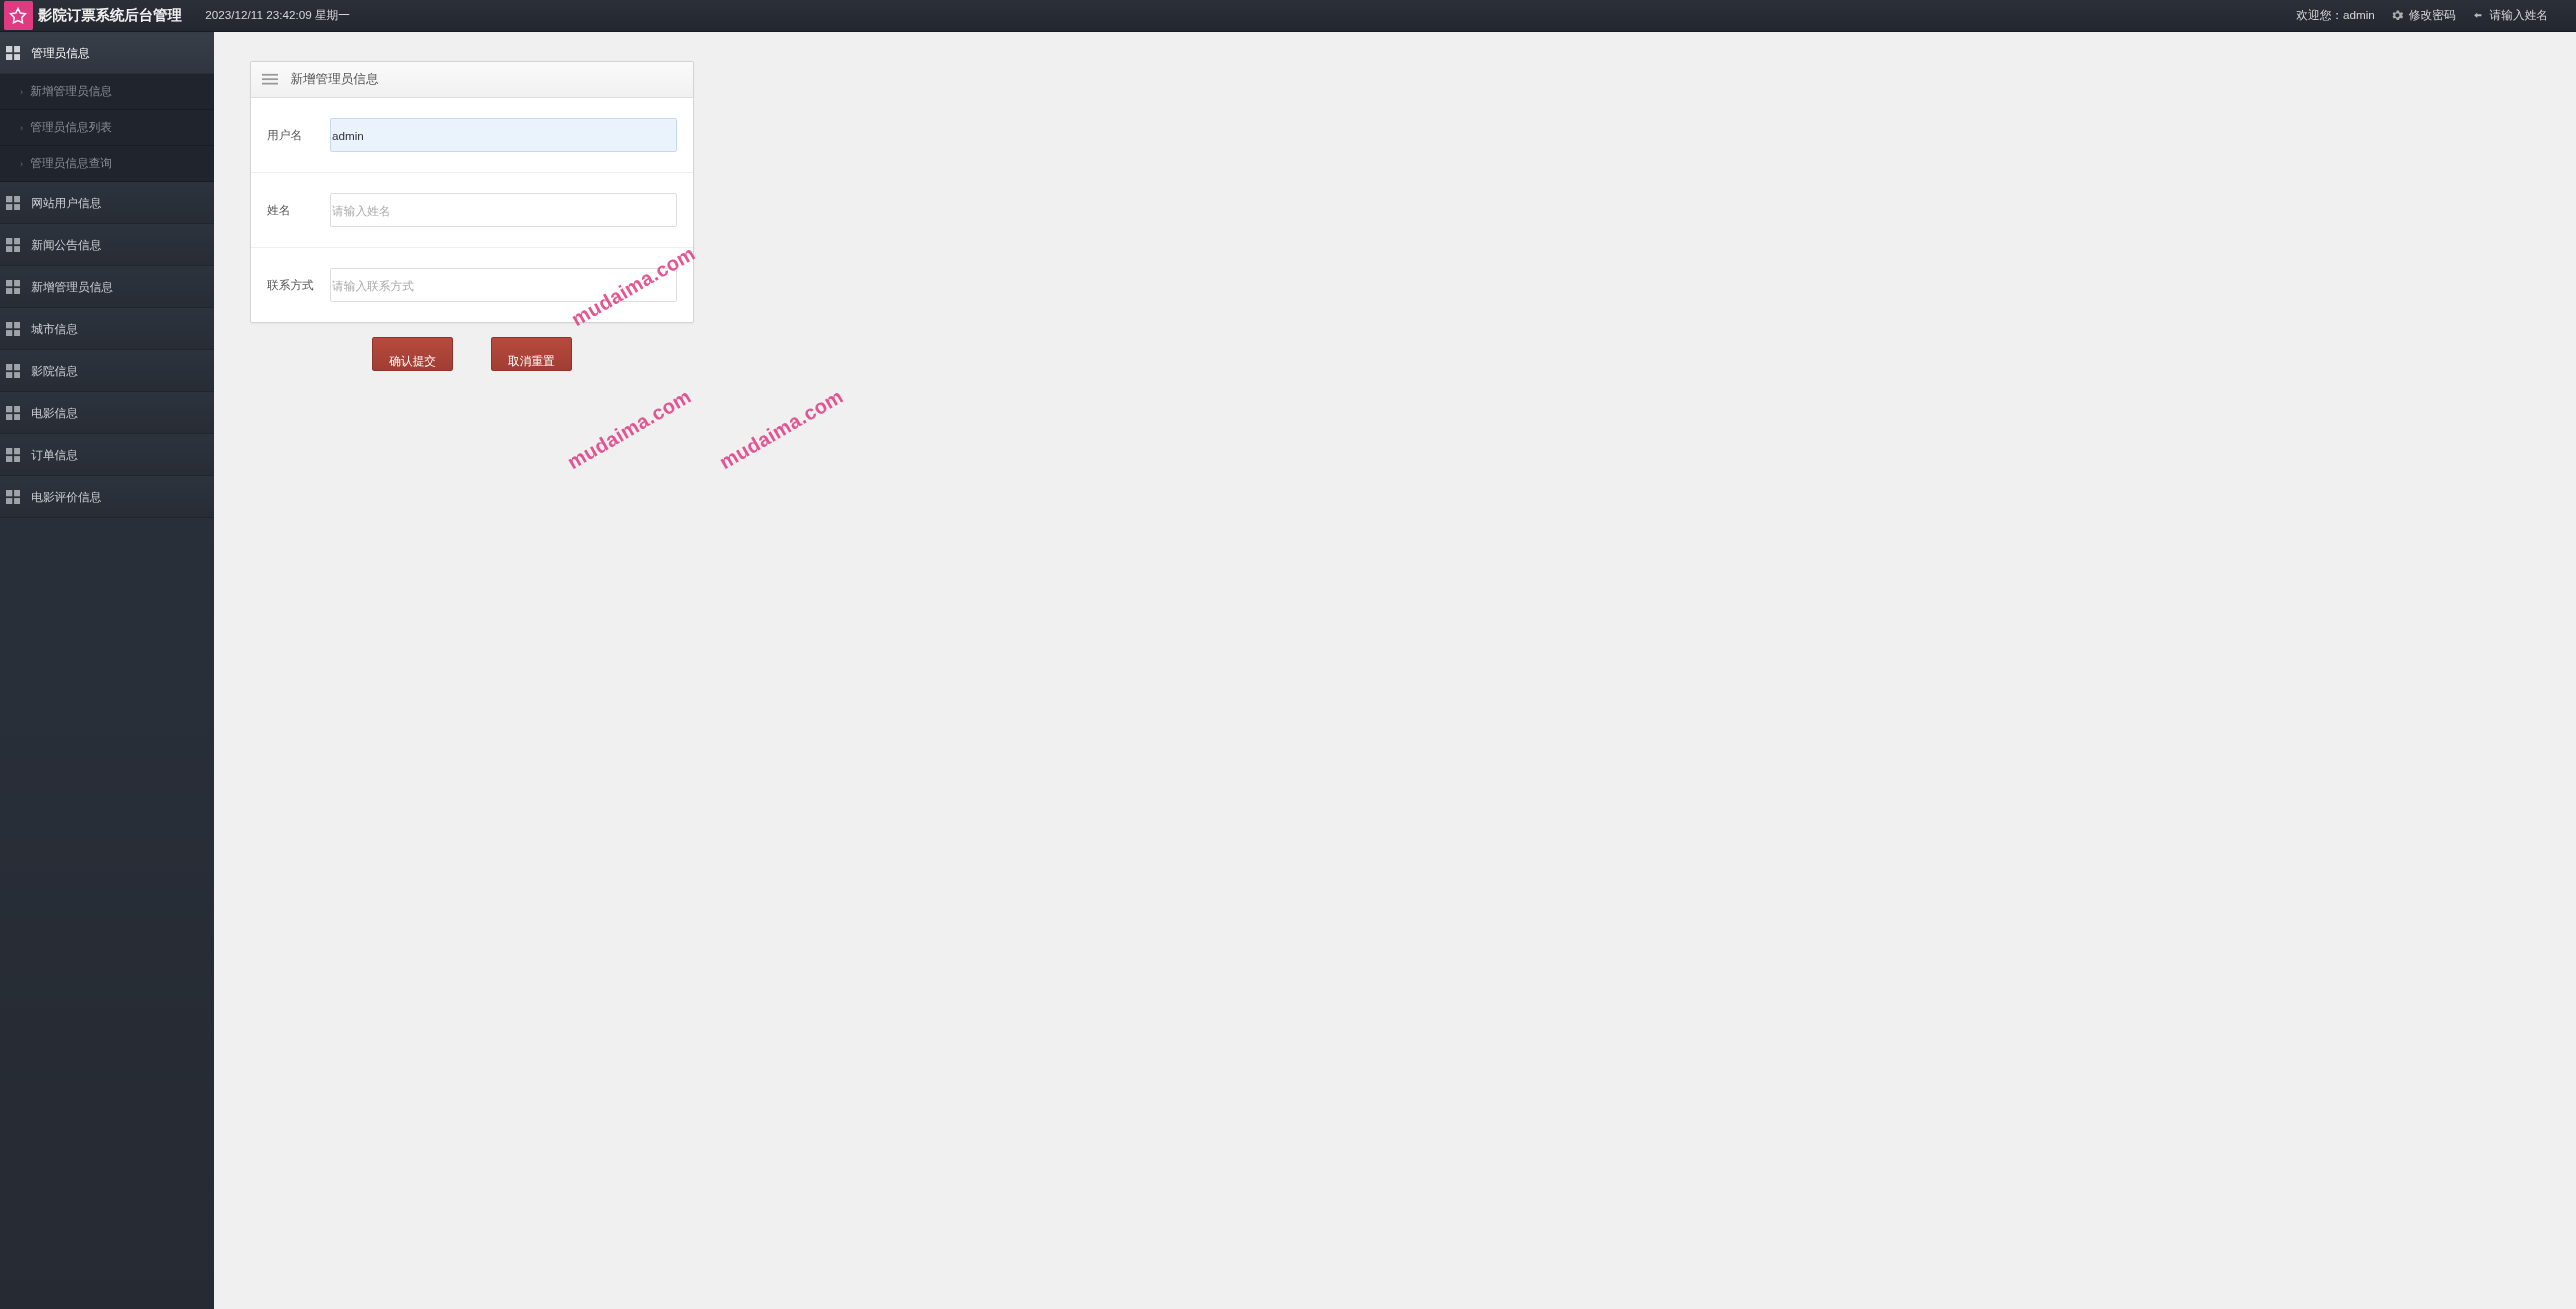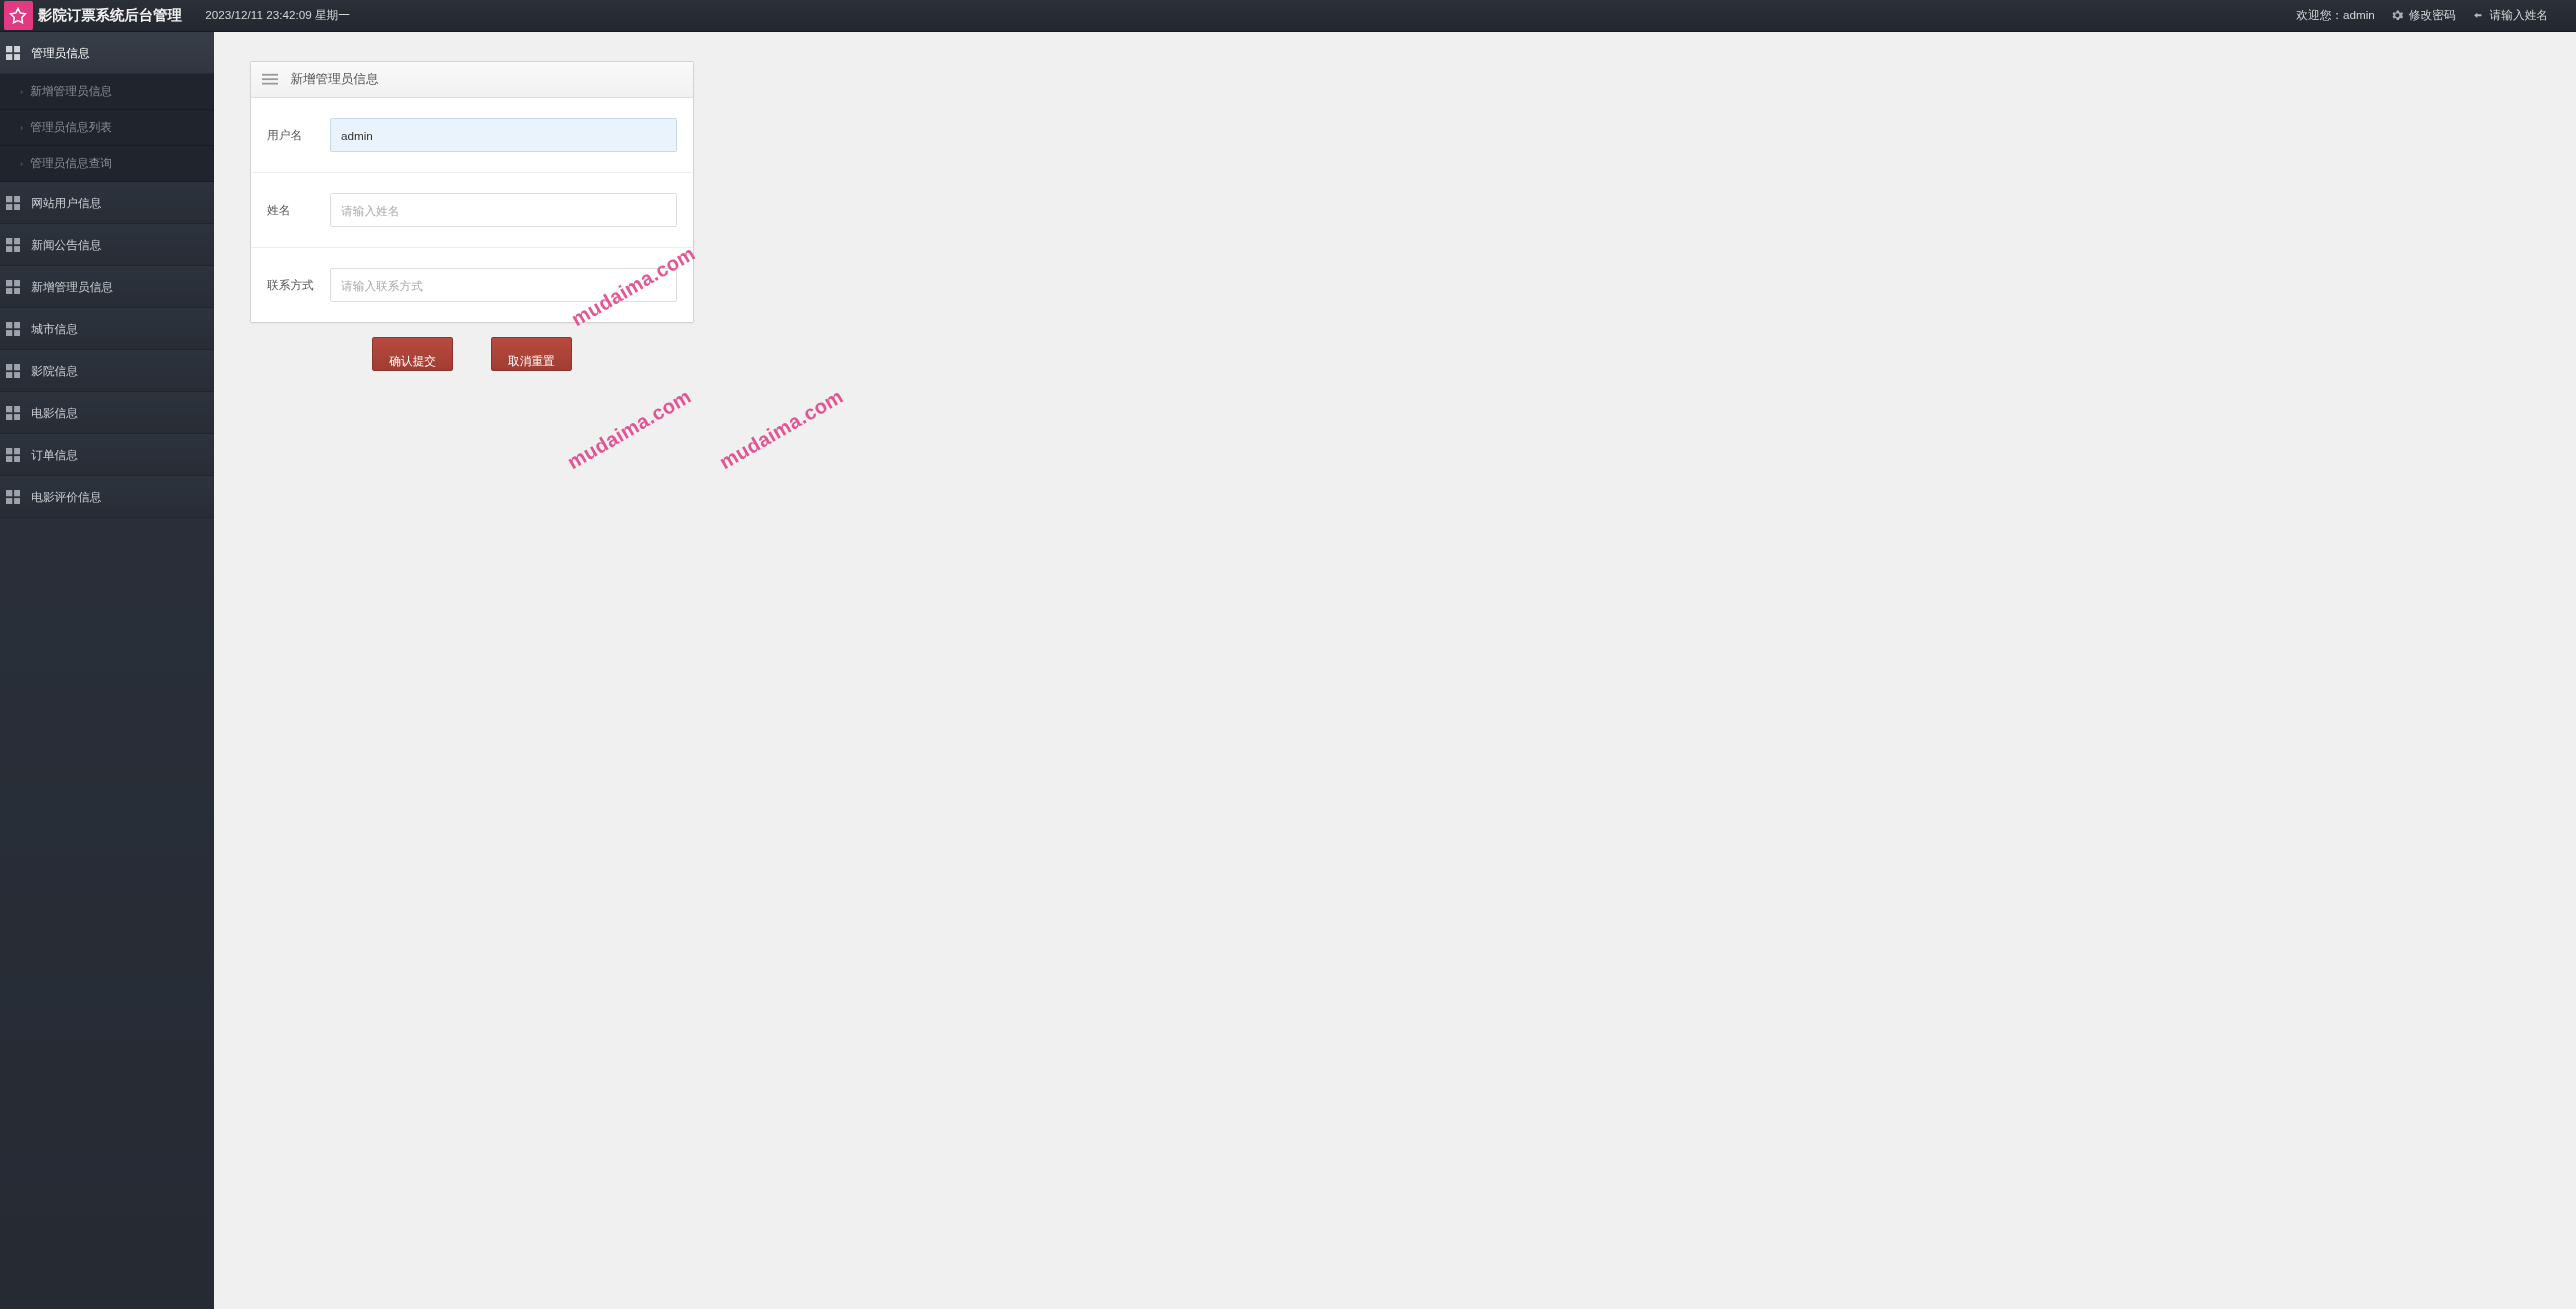--- a/index.html
+++ b/index.html
@@ -22,21 +22,21 @@
 .chev { color: #6a6e75; font-size: 9px; }
 .main { flex: 1; background: #f0f0f0; padding: 29px 0 0 36px; position: relative; overflow: auto; }
 .panel { width: 444px; background: #fff; border: 0.9px solid #d4d4d4; border-radius: 1.8px; box-shadow: 0 0.9px 1.8px rgba(0,0,0,0.05); }
 .panel-head { height: 36px; background: linear-gradient(to bottom, #fafafa, #f1f1f1); border-bottom: 0.9px solid #ddd; display: flex; align-items: center; padding-left: 10.8px; gap: 12.6px; }
 .panel-head-icon { width: 16px; height: 14.4px; display: inline-flex; color: #888; }
 .panel-title { color: #555; font-size: 12.6px; font-weight: 500; }
 .panel-body { padding: 0; }
 .form-row { display: flex; align-items: center; padding: 20px 16px; border-bottom: 0.9px solid #eee; }
 .form-row:last-child { border-bottom: none; }
 .form-label { width: 63px; color: #555; font-size: 11.7px; }
-.form-input { flex: 1; height: 34px; border: 0.9px solid #c5d9ea; background: #eaf2fb; padding: 0 10px; font-size: 11.7px; color: #333; border-radius: 1.8px; }
+.form-input { flex: 1; height: 34px; border: 0.9px solid #c5d9ea; background: #eaf2fb; padding: 0 1px; font-size: 11.7px; color: #333; border-radius: 1.8px; }
 .form-input.plain { background: #fff; border: 0.9px solid #ddd; }
 .form-input::placeholder { color: #aaa; }
 .buttons { display: flex; gap: 38px; justify-content: center; margin-top: 14.4px; width: 444px; }
 .btn { background: linear-gradient(to bottom, #b84a3e, #a03d33); color: #fff; border: 0.9px solid #8a342b; height: 27px; padding: 16px 16px; font-size: 11.7px; cursor: pointer; border-radius: 1.8px; }
 .watermark { position: absolute; color: #e03a82; font-size: 20px; font-weight: bold; transform: rotate(-30deg); pointer-events: none; opacity: 0.85; letter-spacing: 0.4px; }
 .wm1 { left: 350px; top: 243px; }
 .wm2 { left: 346px; top: 386px; }
 .wm3 { left: 498px; top: 386px; }
 </style>
 </head>

